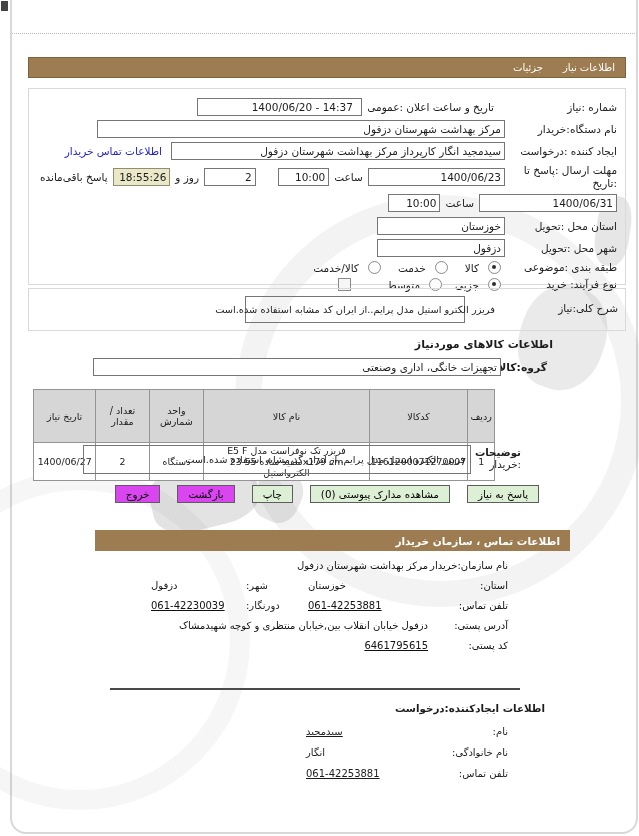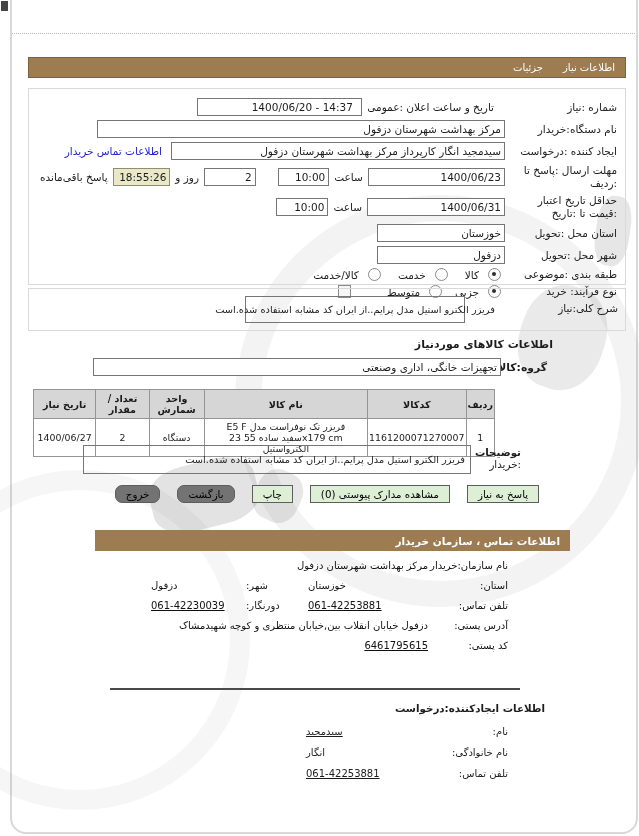--- a/index.html
+++ b/index.html
@@ -57,37 +57,37 @@
   
   .desc-box{position:absolute;left:245px;top:296px;width:218px;height:25px;border:1px solid #767676;
             display:flex;align-items:center;justify-content:center;direction:rtl;font-size:9.8px;white-space:nowrap;}
   .desc-lbl{position:absolute;left:463px;top:302px;width:155px;direction:rtl;text-align:right;
             font-weight:normal;font-size:10.5px;}
   .goods-title{left:28px;top:338px;width:525px;direction:rtl;text-align:right;font-weight:bold;font-size:11px;}
   .group-lbl{left:400px;top:361px;width:147px;direction:rtl;text-align:right;font-weight:bold;font-size:10.8px;}
   .group-box{left:93px;top:358px;width:400px;}
   
   table.goods{position:absolute;left:33px;top:389px;width:462px;border-collapse:collapse;direction:rtl;z-index:1;}
-  table.goods th{background:#d6d6d6;border:1px solid #949494;font-size:9.6px;font-weight:bold;
-                 padding:3px 1px;color:#1a1a1a;}
+  table.goods th{background:#d6d6d6;border:1px solid #949494;font-size:9.6px;font-weight:normal;
+                 padding:15px 1px;color:#1a1a1a;}
   table.goods td{border:1px solid #949494;font-size:9.4px;text-align:center;padding:2px 1px;background:#fff;}
   .cell-num{direction:ltr;}
   
   .notes-lbl{position:absolute;left:473px;top:446px;width:48px;direction:rtl;text-align:right;
              font-size:10.3px;line-height:12px;}
   .notes-box{position:absolute;left:83px;top:445px;width:388px;height:29px;border:1px solid #767676;
              direction:rtl;display:flex;align-items:center;padding:0 5px;box-sizing:border-box;
              font-size:9.8px;white-space:nowrap;overflow:hidden;}
   
   .btnrow{left:28px;top:485px;width:598px;display:flex;flex-direction:row-reverse;justify-content:center;
           align-items:center;gap:17px;}
   .btn{border:1px solid #5d5d5d;font-size:10.3px;padding:2px 10px;white-space:nowrap;cursor:pointer;
        font-family:"DejaVu Sans",sans-serif;}
   .btn.green{background:#ddf0d5;}
-  .btn.pink{background:#737373;border-radius:7px;}
+  .btn.pink{background:#d946ef;}
   
   .contact{left:28px;top:560px;width:480px;direction:rtl;}
   .crow{display:flex;align-items:center;margin-bottom:9px;}
   .clabel{width:80px;flex:none;font-size:10px;color:#111;text-align:right;}
   .cval{font-size:10px;color:#111;}
   .cval1{width:120px;flex:none;text-align:left;direction:rtl;}
   .clabel2{width:62px;flex:none;font-size:10px;text-align:left;}
   .cval2{width:95px;flex:none;text-align:left;}
   .numtxt{direction:ltr;unicode-bidi:isolate;text-decoration:underline;}
   .rule{position:absolute;left:110px;top:688px;width:410px;border-top:2px solid #4a4a4a;}
@@ -134,37 +134,33 @@
 
     <div class="frow">
       <div class="flabel">ایجاد کننده :درخواست</div>
       <div class="box rtl" style="width:326px">سیدمجید انگار کارپرداز مرکز بهداشت شهرستان دزفول</div>
       <span class="link">اطلاعات تماس خریدار</span>
     </div>
 
     <div class="frow" style="margin-bottom:5px">
       <div class="flabel">
         <div>مهلت ارسال :پاسخ تا</div>
-        <div>:ردیف</div>
+        <div>:تاریخ</div>
       </div>
       <div class="box num" style="width:130px">1400/06/23</div>
       <span class="inline-lbl">ساعت</span>
       <div class="box num" style="width:44px">10:00</div>
       <div style="width:22px"></div>
       <div class="box num" style="width:44px">2</div>
       <span class="inline-lbl">روز و</span>
       <div class="box num khaki" style="width:50px">18:55:26</div>
       <span class="inline-lbl">پاسخ باقی‌مانده</span>
     </div>
 
     <div class="frow" style="margin-bottom:5px">
-      <div class="flabel">
-        <div>حداقل تاریخ اعتبار</div>
-        <div>:قیمت تا :تاریخ</div>
-      </div>
       <div class="box num" style="width:130px">1400/06/31</div>
       <span class="inline-lbl">ساعت</span>
       <div class="box num" style="width:44px">10:00</div>
     </div>
 
     <div class="frow">
       <div class="flabel">استان محل :تحویل</div>
       <div class="box rtl" style="width:120px">خوزستان</div>
     </div>
 

